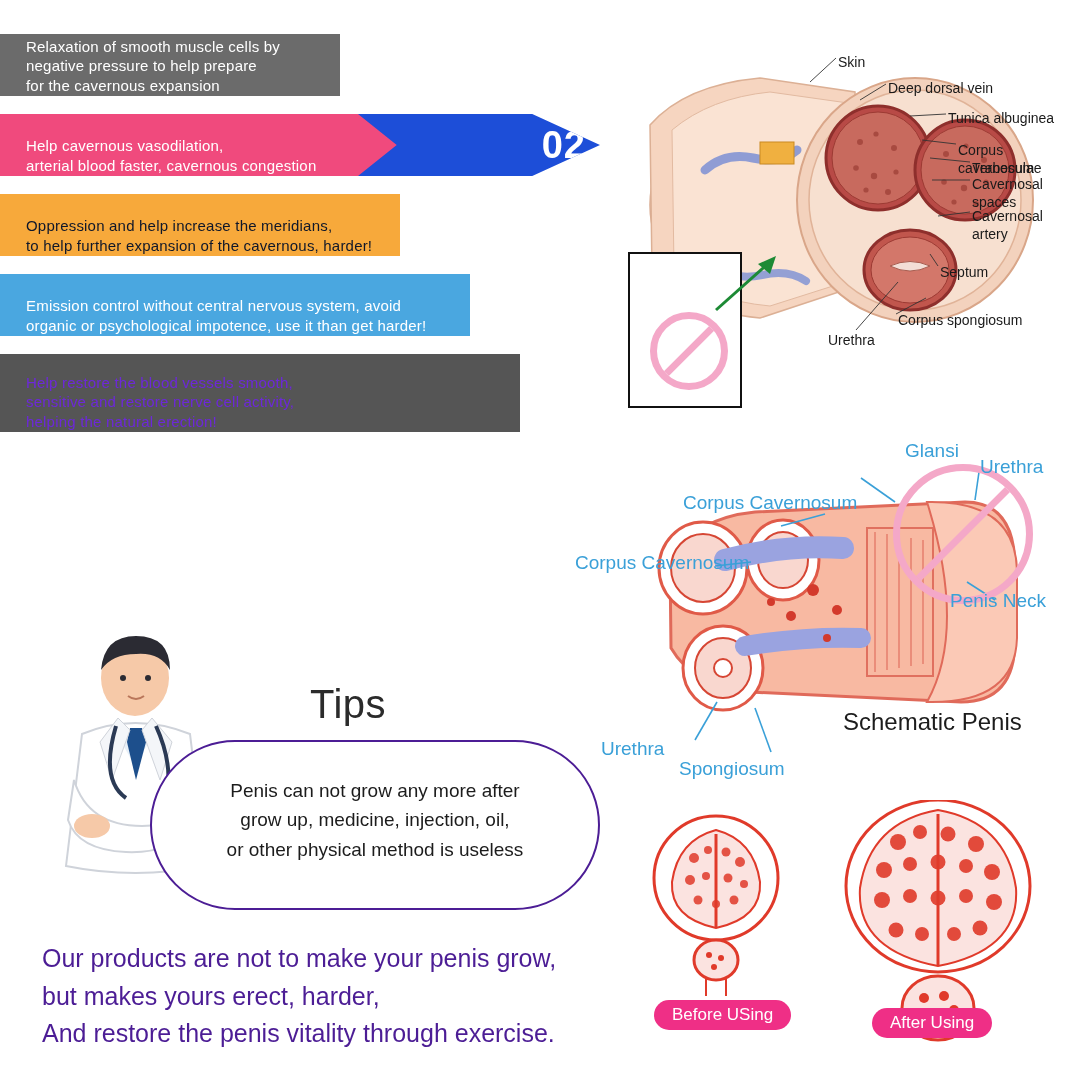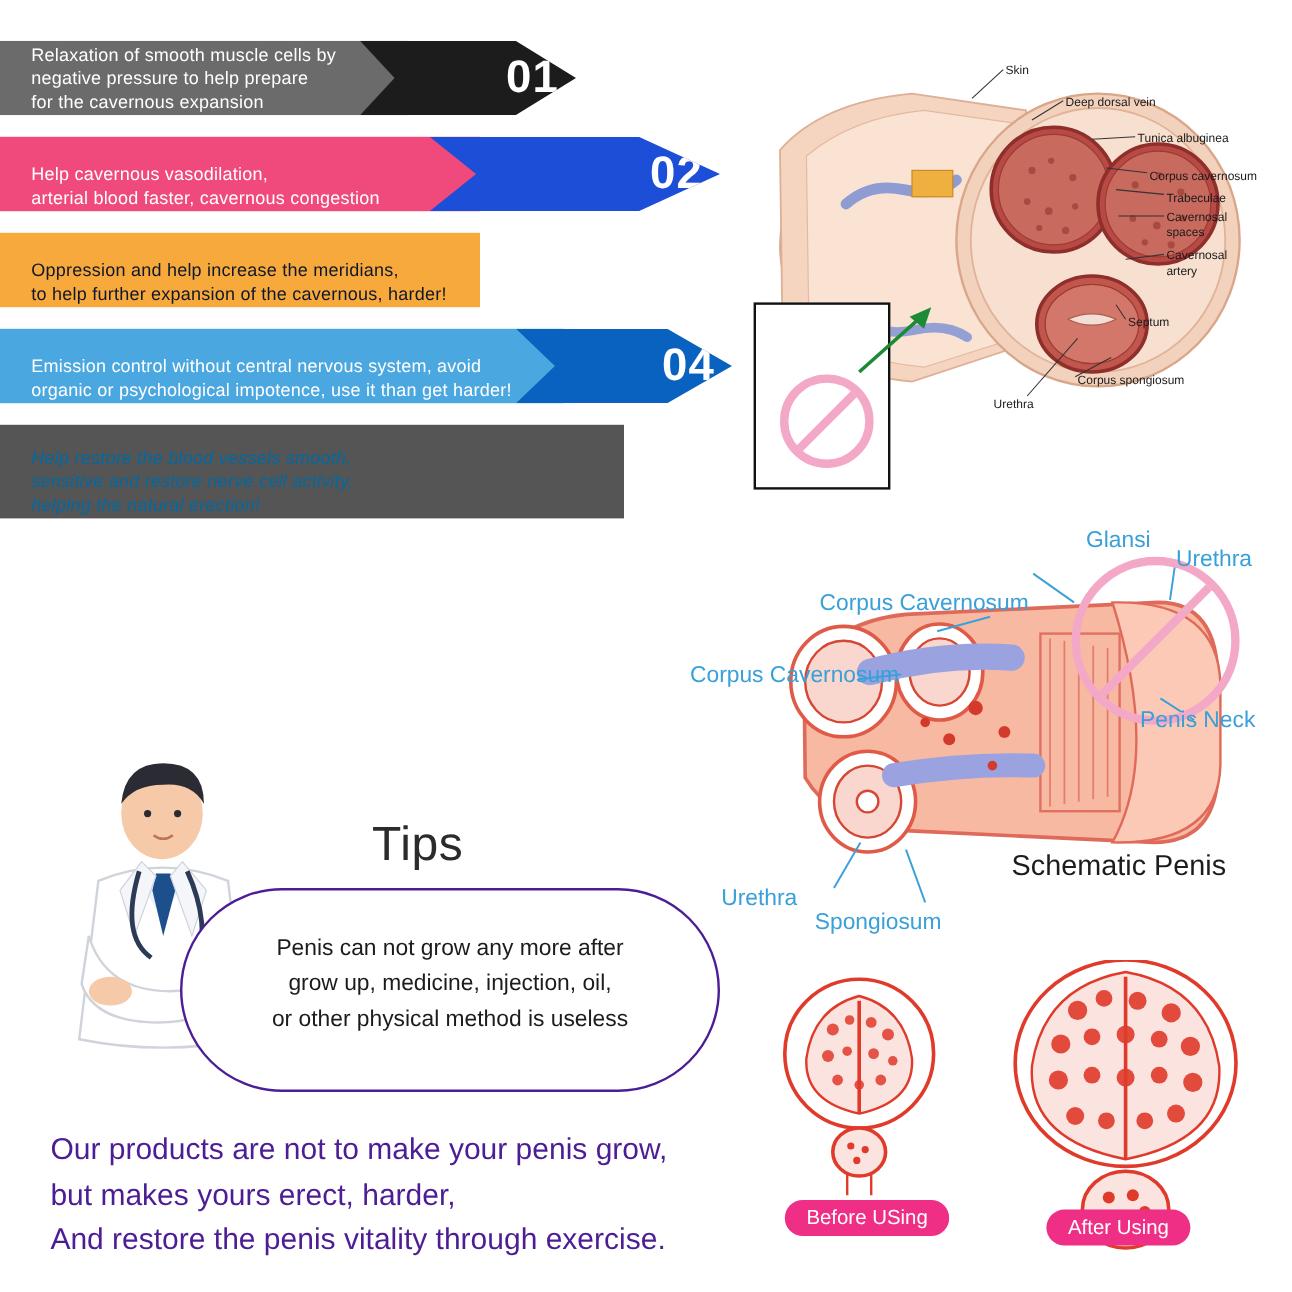--- a/index.html
+++ b/index.html
@@ -99,21 +99,21 @@
   .s4 .dark { left: 430px; width: 180px; background: #0a62c0;
               clip-path: polygon(0 0, 70% 0, 100% 50%, 70% 100%, 0 100%, 18% 50%); }
   .s4 .step-text { color: #ffffff; }
 
   
   .step.s5 { height: 78px; margin-top: 12px; }
   .s5 { width: 645px; }
   .s5 .lite { width: 520px; background: #555555; }
   .s5 .dark { left: 470px; width: 175px; background: #1c1c1c;
               clip-path: polygon(0 0, 72% 0, 100% 50%, 72% 100%, 0 100%, 16% 50%); }
-  .s5 .step-text { color: #0369a1; font-style: italic; }
+  .s5 .step-text { color: #6d28d9; }
 
   
   .doctor { position: absolute; left: 30px; top: 630px; width: 215px; height: 300px; }
 
   
   .tips-wrap { position: absolute; left: 150px; top: 740px; width: 460px; }
   .tips-bubble {
     width: 450px;
     height: 170px;
     border: 2px solid #4c1d95;
@@ -151,21 +151,21 @@
     font-size: 25px;
     line-height: 1.5;
     color: #4c1d95;
     white-space: pre-line;
   }
 
   
   .anat-top { position: absolute; left: 610px; top: 30px; width: 460px; height: 390px; }
   .anat-label {
     position: absolute;
-    font-size: 10px;
+    font-size: 14px;
     color: #1a1a1a;
     white-space: pre-line;
     line-height: 1.25;
   }
 
   
   .censor {
     position: absolute;
     border: 7px solid #f4a8c8;
     border-radius: 50%;
@@ -211,23 +211,20 @@
 
   svg { display: block; }
 </style>
 </head>
 <body>
 
 <div class="steps">
 
   <div class="step s1">
     <div class="lite"></div>
-    <div class="dark">
-      <span class="step-num">01</span>
-    </div>
     <div class="step-body">
       <span class="step-text">Relaxation of smooth muscle cells by
 negative pressure to help prepare
 for the cavernous expansion</span>
     </div>
   </div>
 
   <div class="step s2">
     <div class="lite"></div>
     <div class="dark">
@@ -242,23 +239,20 @@
   <div class="step s3">
     <div class="lite"></div>
     <div class="step-body">
       <span class="step-text">Oppression and help increase the meridians,
 to help further expansion of the cavernous, harder!</span>
     </div>
   </div>
 
   <div class="step s4">
     <div class="lite"></div>
-    <div class="dark">
-      <span class="step-num">04</span>
-    </div>
     <div class="step-body">
       <span class="step-text">Emission control without central nervous system, avoid
 organic or psychological impotence, use it than get harder!</span>
     </div>
   </div>
 
   <div class="step s5">
     <div class="lite"></div>
     <div class="step-body">
       <span class="step-text">Help restore the blood vessels smooth,

